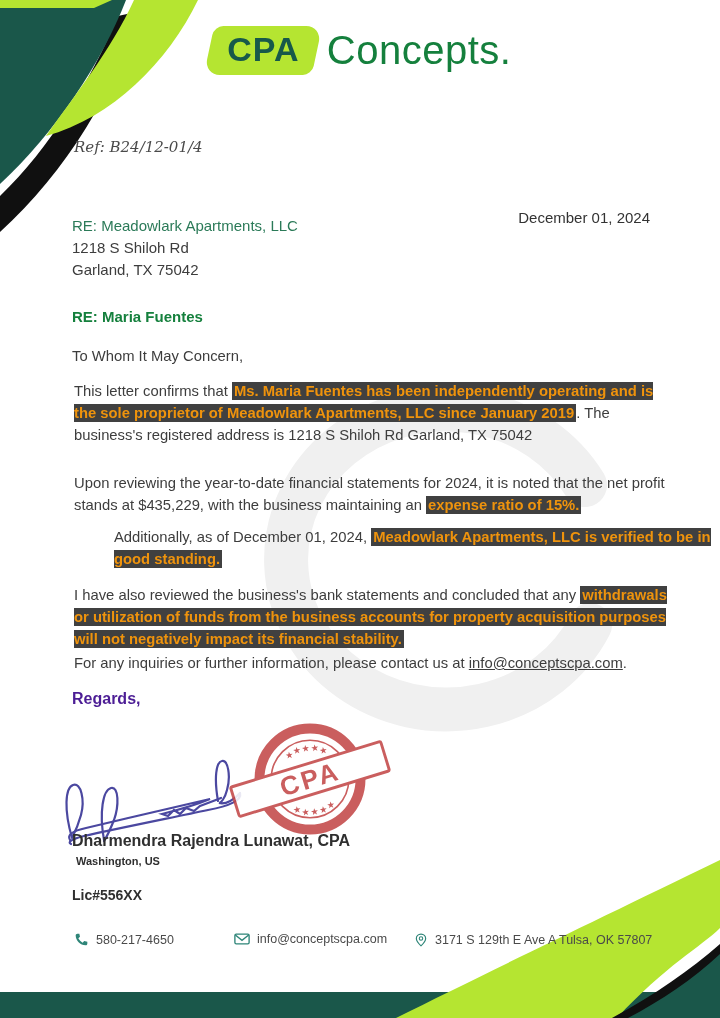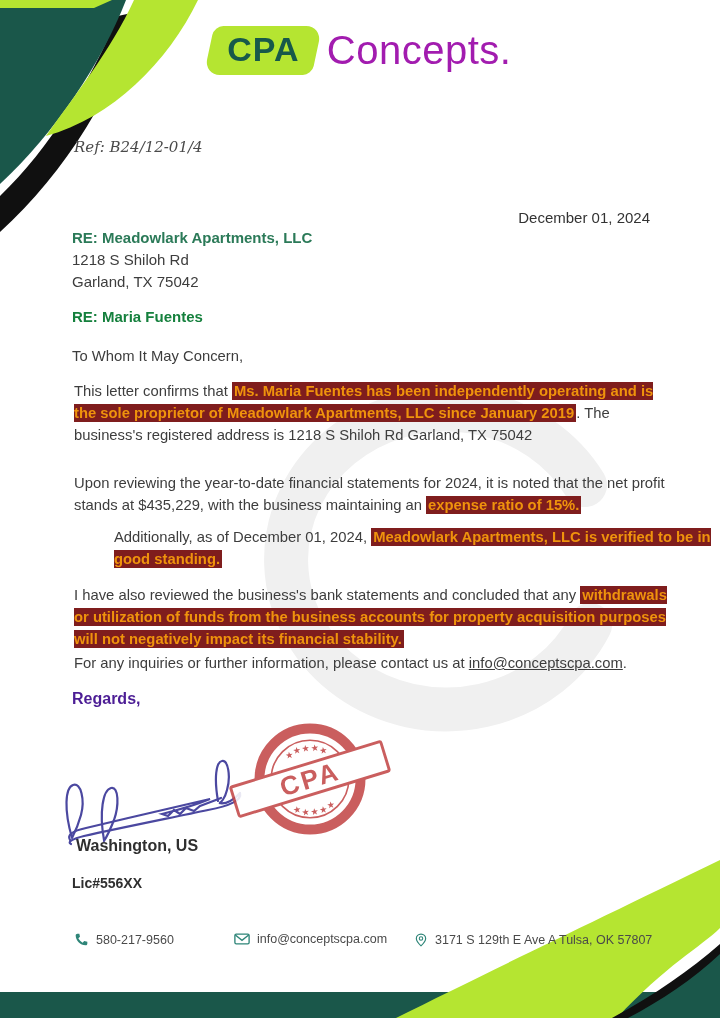--- a/index.html
+++ b/index.html
@@ -24,58 +24,58 @@
   .logo-badge {
     background:#b5e531;
     transform:skewX(-12deg);
     border-radius:9px 16px 9px 16px;
     padding:4px 18px 6px 18px;
   }
   .logo-badge-text {
     display:inline-block; transform:skewX(12deg);
     font-size:34px; font-weight:800; color:#17594a; letter-spacing:1px;
   }
-  .logo-word { font-size:40px; font-weight:500; color:#a21caf; letter-spacing:0.5px; }
+  .logo-word { font-size:40px; font-weight:500; color:#15803d; letter-spacing:0.5px; }
 
   .ref-line {
     position:absolute; top:138px; left:74px;
     font-family:"DejaVu Serif", serif; font-style:italic;
     font-size:15px; color:#4a4a4a;
   }
   .date-line {
     position:absolute; top:209px; right:70px;
     font-size:15px; color:#333333;
   }
   .recipient { position:absolute; top:215px; left:72px; font-size:15px; line-height:22px; color:#3d3d3d; }
-  .recipient .company { color:#2b7a58; font-weight:700;margin-top:12px; }
+  .recipient .company { color:#2b7a58; font-weight:400; }
   .subject { position:absolute; top:308px; left:72px; font-size:15px; font-weight:700; color:#15803d; }
   .salutation { position:absolute; top:348px; left:72px; font-size:14.8px; color:#3d3d3d; }
 
   .para { position:absolute; left:74px; width:602px; font-size:14.8px; line-height:22px; color:#3d3d3d; }
   .p1 { top:380px; }
   .p2 { top:472px; }
   .p3 { top:526px;margin-left:40px; }
   .p4 { top:584px; width:608px; }
   .p5 { top:652px; }
   .hl {
-    background:#7f1d1d;
+    background:#404040;
     color:#ef930c;
     font-weight:700;
     padding:1px 2px;
   }
   .email-link { color:#3d3d3d; text-decoration:underline; }
 
   .regards { position:absolute; top:690px; left:72px; font-size:16px; font-weight:800; color:#4c1d95; }
 
   .signature-svg { position:absolute; top:748px; left:58px; }
   .stamp-svg { position:absolute; top:704px; left:227px; opacity:0.88; }
 
   .signer { position:absolute; top:832px; left:72px; color:#2f2f2f; }
   .signer .name { font-size:16px; font-weight:800; }
-  .signer .loc  { font-size:16px; font-weight:700; margin-top:5px; padding-left:4px; }
+  .signer .loc  { font-size:11px; font-weight:700; margin-top:5px; padding-left:4px; }
   .signer .lic  { font-size:14px; font-weight:700; margin-top:20px; }
 
   .footer { position:absolute; top:932px; left:0; width:720px; }
   .footer-item { position:absolute; display:flex; align-items:center; gap:7px; font-size:12.5px; color:#4a4a4a; }
   .fi-phone { left:74px; top:0; }
   .fi-email { left:234px; top:0; }
   .fi-addr  { left:414px; top:0; }
   .footer-item svg { flex:0 0 auto; }
 </style>
 </head>
@@ -159,30 +159,31 @@
         <text x="19" y="35">★</text>
     </g>
     <g transform="rotate(-17)">
       <rect x="-87" y="-17" width="174" height="34" rx="2" fill="#ffffff" stroke-width="3.2"></rect>
       <text x="0" y="10" text-anchor="middle" stroke="none" font-family="'Liberation Sans', sans-serif" font-size="29" font-weight="bold" letter-spacing="3">CPA</text>
     </g>
   </g>
 </svg>
 
 <div class="signer">
+  <div class="name">Dharmendra Rajendra Lunawat, CPA</div>
   <div class="loc">Washington, US</div>
   <div class="lic">Lic#556XX</div>
 </div>
 
 <div class="footer">
   <div class="footer-item fi-phone">
     <svg width="15" height="15" viewBox="0 0 18 18">
       <path d="M4,2 C3,2 2,3 2,4 C2,10.5 7.5,16 14,16 C15,16 16,15 16,14 L16,11.6 L12.2,10.8 L10.4,12.8 C8.2,11.7 6.3,9.8 5.2,7.6 L7.2,5.8 L6.4,2 Z" fill="#2e8578"></path>
     </svg>
-    <span>580-217-9560</span>
+    <span>580-217-4650</span>
   </div>
   <div class="footer-item fi-email">
     <svg width="16" height="14" viewBox="0 0 18 15">
       <rect x="1" y="2" width="16" height="11" rx="1.5" fill="none" stroke="#2e8578" stroke-width="1.5"></rect>
       <path d="M1.5,3 L9,9 L16.5,3" fill="none" stroke="#2e8578" stroke-width="1.5"></path>
     </svg>
     <span>info@conceptscpa.com</span>
   </div>
   <div class="footer-item fi-addr">
     <svg width="14" height="16" viewBox="0 0 18 18">

